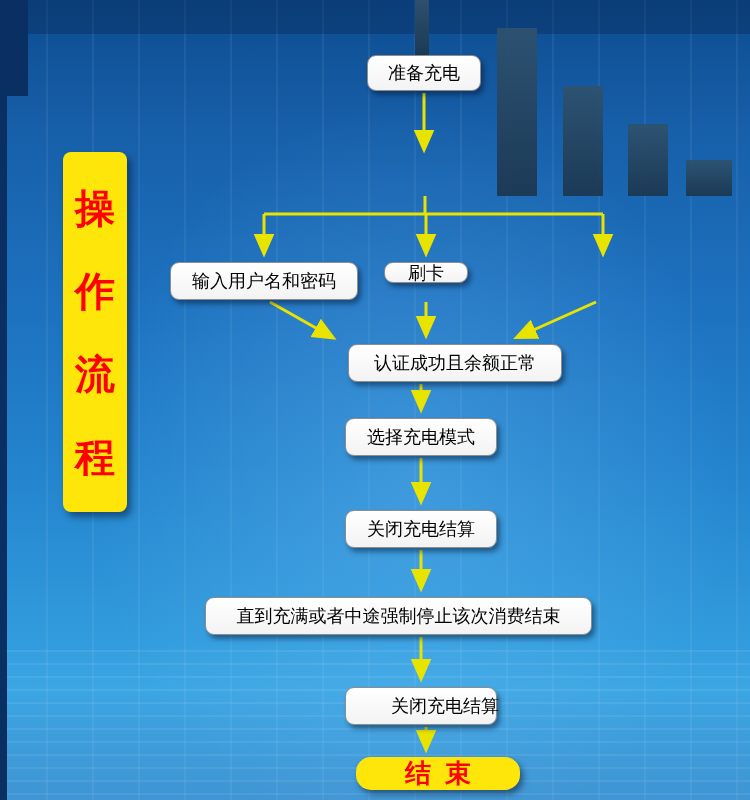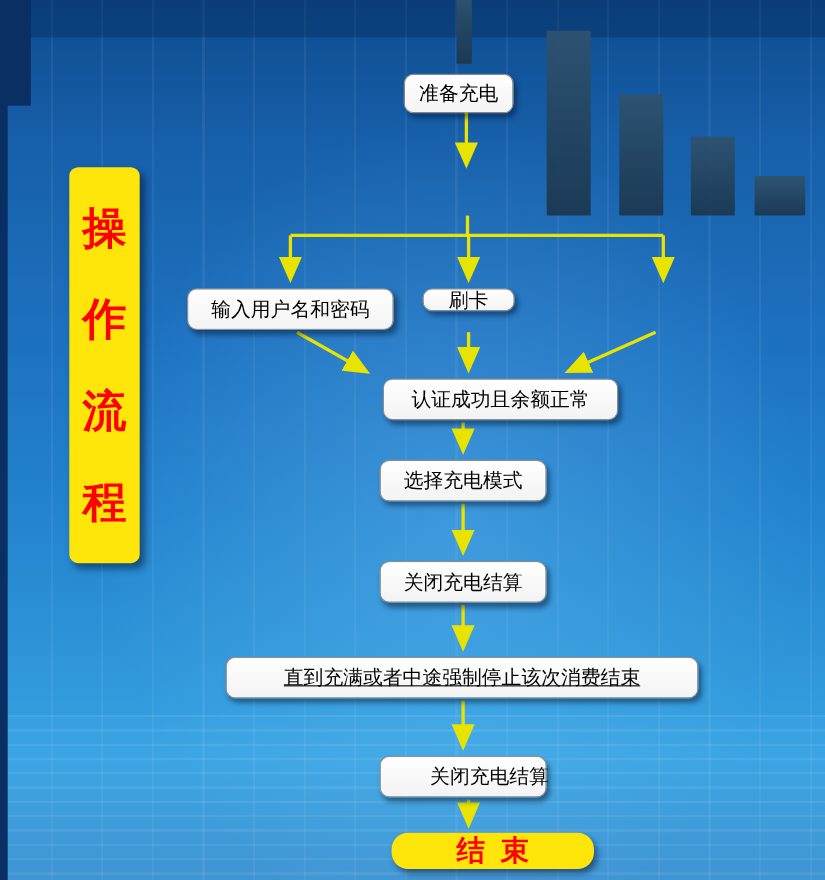--- a/index.html
+++ b/index.html
@@ -45,32 +45,32 @@
   }
   
   .node{
     position:absolute;box-sizing:border-box;
     background:linear-gradient(180deg,#ffffff 0%,#f3f3f3 100%);
     border:1px solid #8d8d8d;border-radius:9px;
     box-shadow:3px 4px 5px rgba(0,18,45,0.45);
     display:flex;align-items:center;justify-content:center;
     font-size:18px;color:#000;white-space:nowrap;
   }
-  #n-prepare  {left:367px;top:67px; width:100px;height:36px;}
+  #n-prepare  {left:367px;top:55px; width:114px;height:36px;}
   #n-connect  {left:311px;top:158px;width:228px;height:37px;}
   #n-username {left:170px;top:262px;width:188px;height:38px;}
   #n-card     {left:384px;top:262px;width:84px; height:21px;}
   #n-wechat   {left:514px;top:262px;width:178px;height:38px;}
   #n-auth     {left:314px;top:344px;width:214px;height:38px;margin-left:34px;}
   #n-mode     {left:345px;top:418px;width:152px;height:38px;}
   #n-autostart{left:345px;top:510px;width:152px;height:38px;}
-  #n-until    {left:205px;top:597px;width:430px;height:38px;text-decoration:underline;}
+  #n-until    {left:205px;top:597px;width:387px;height:38px;}
   #n-settle   {left:345px;top:687px;width:152px;height:38px;padding-left:48px;}
   .end-node{
-    position:absolute;left:356px;top:757px;width:184px;height:33px;
+    position:absolute;left:356px;top:757px;width:164px;height:33px;
     background:#ffe60a;border-radius:15px;
     box-shadow:3px 4px 6px rgba(0,18,45,0.5);
     display:flex;align-items:center;justify-content:center;
     color:#ff0000;font-size:26px;font-weight:bold;letter-spacing:14px;
     padding-left:14px;box-sizing:border-box;
     font-family:"DejaVu Serif","Liberation Serif",serif;
   }
   
   svg.arrows{position:absolute;left:0;top:0;width:750px;height:800px;pointer-events:none;}
   svg.arrows path, svg.arrows line{stroke:#e9e300;stroke-width:3;fill:none;}

